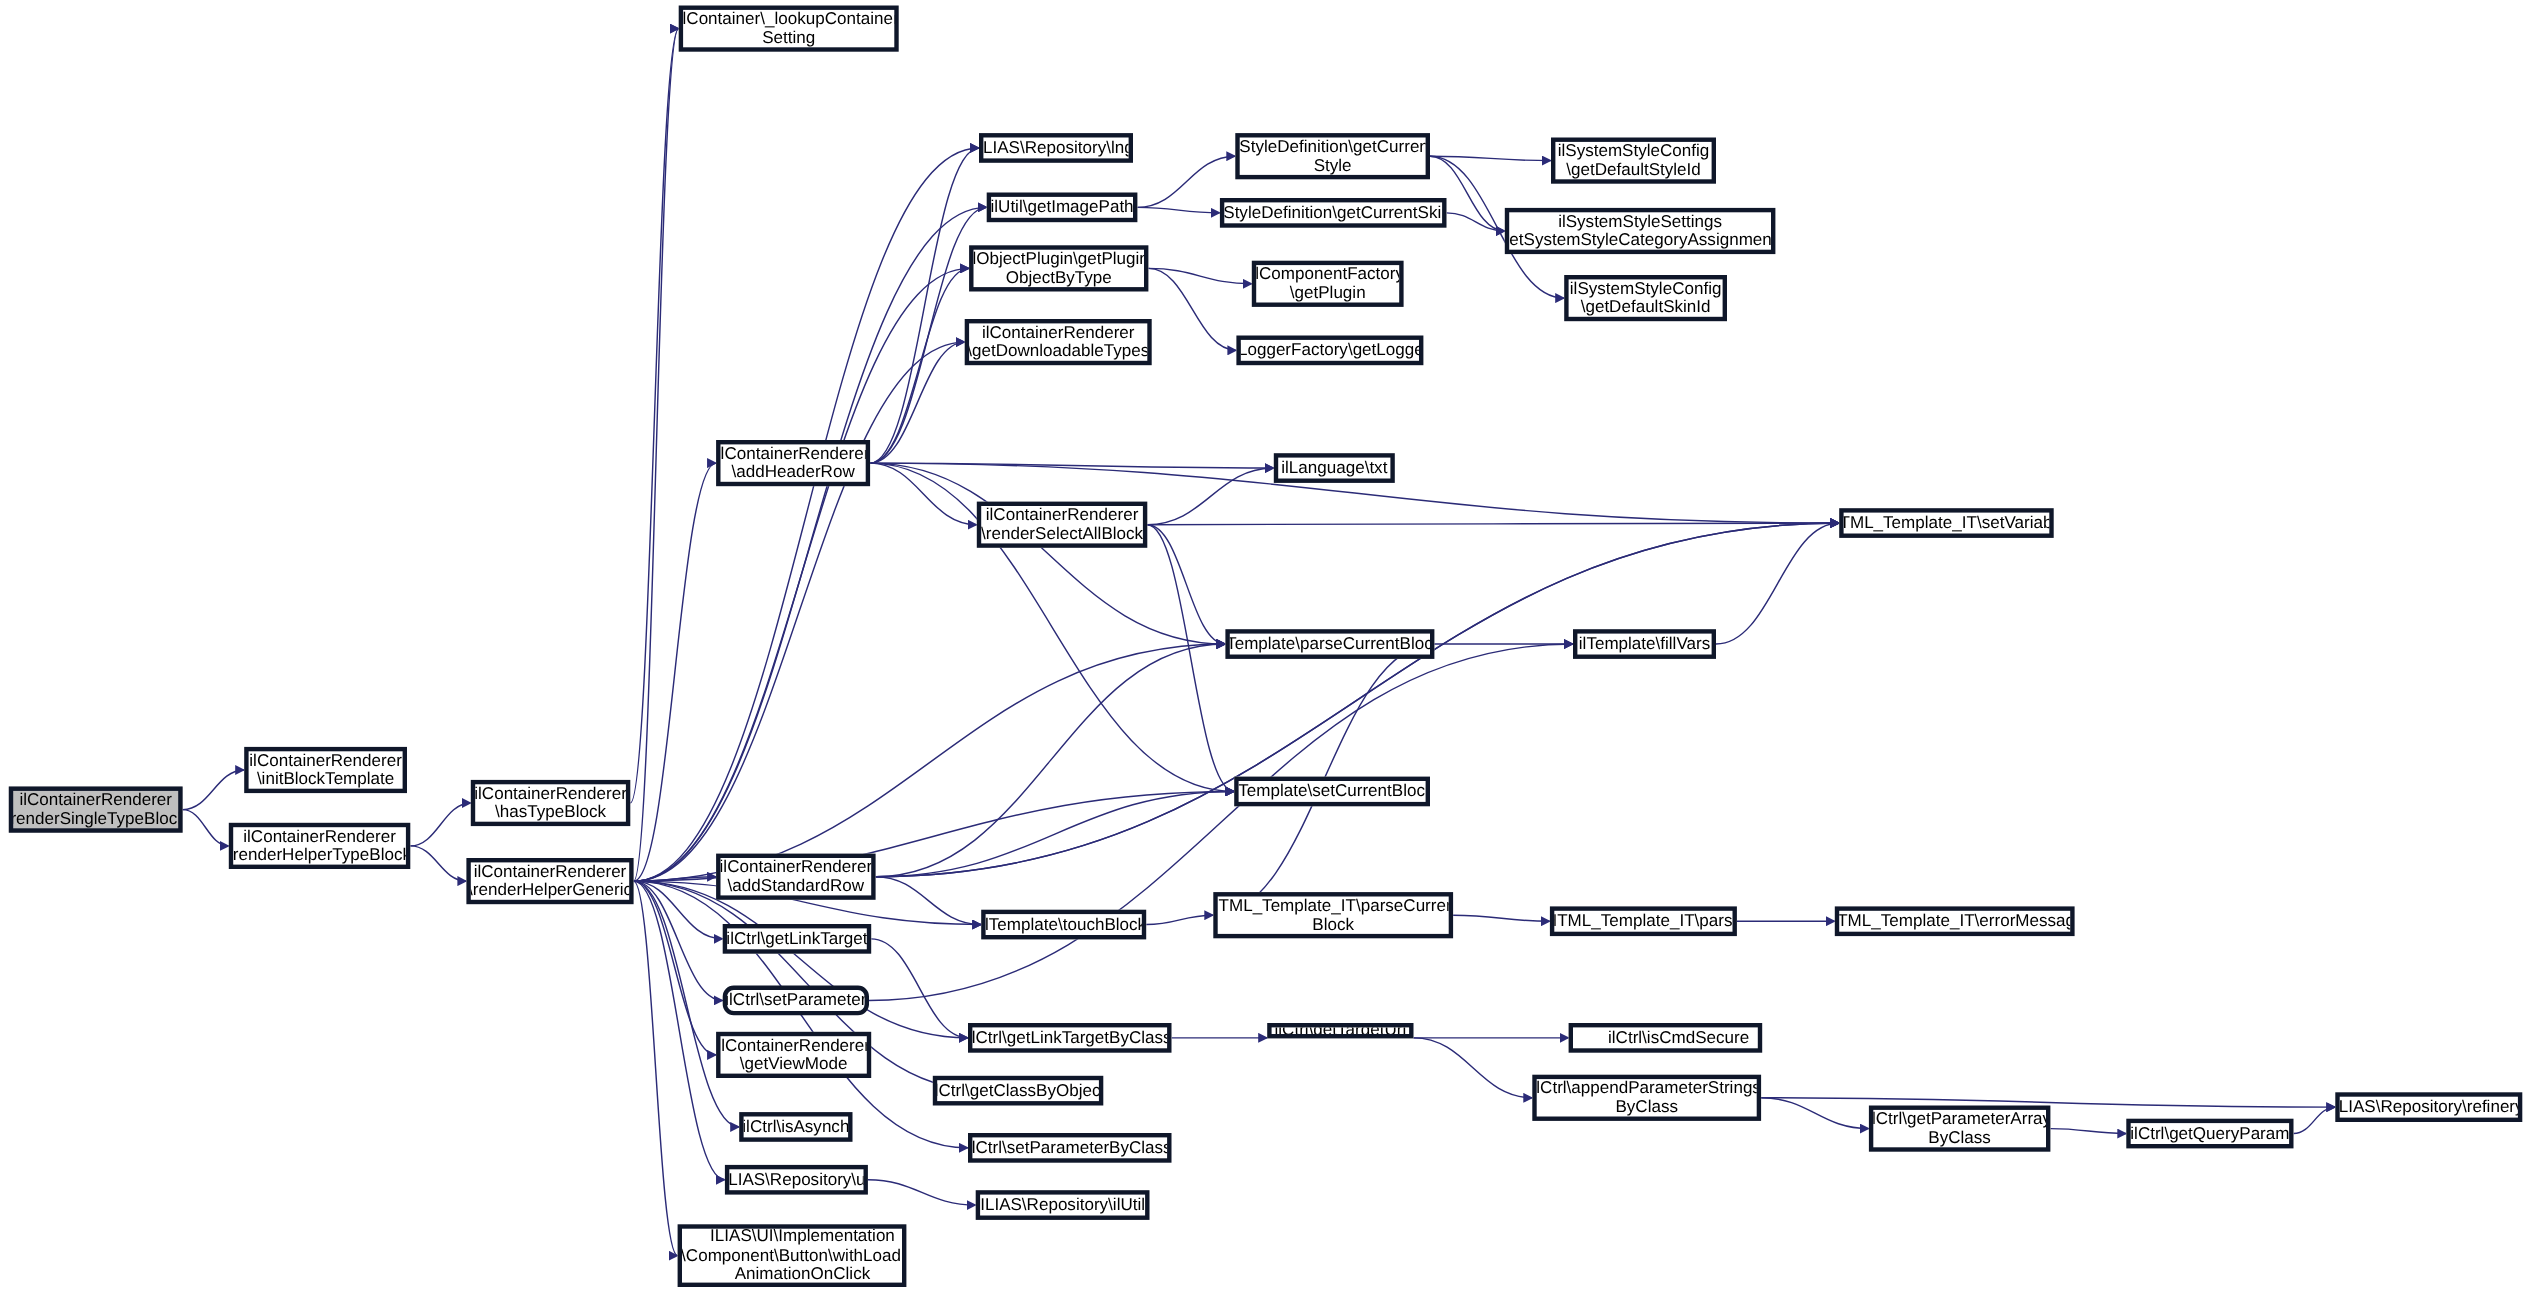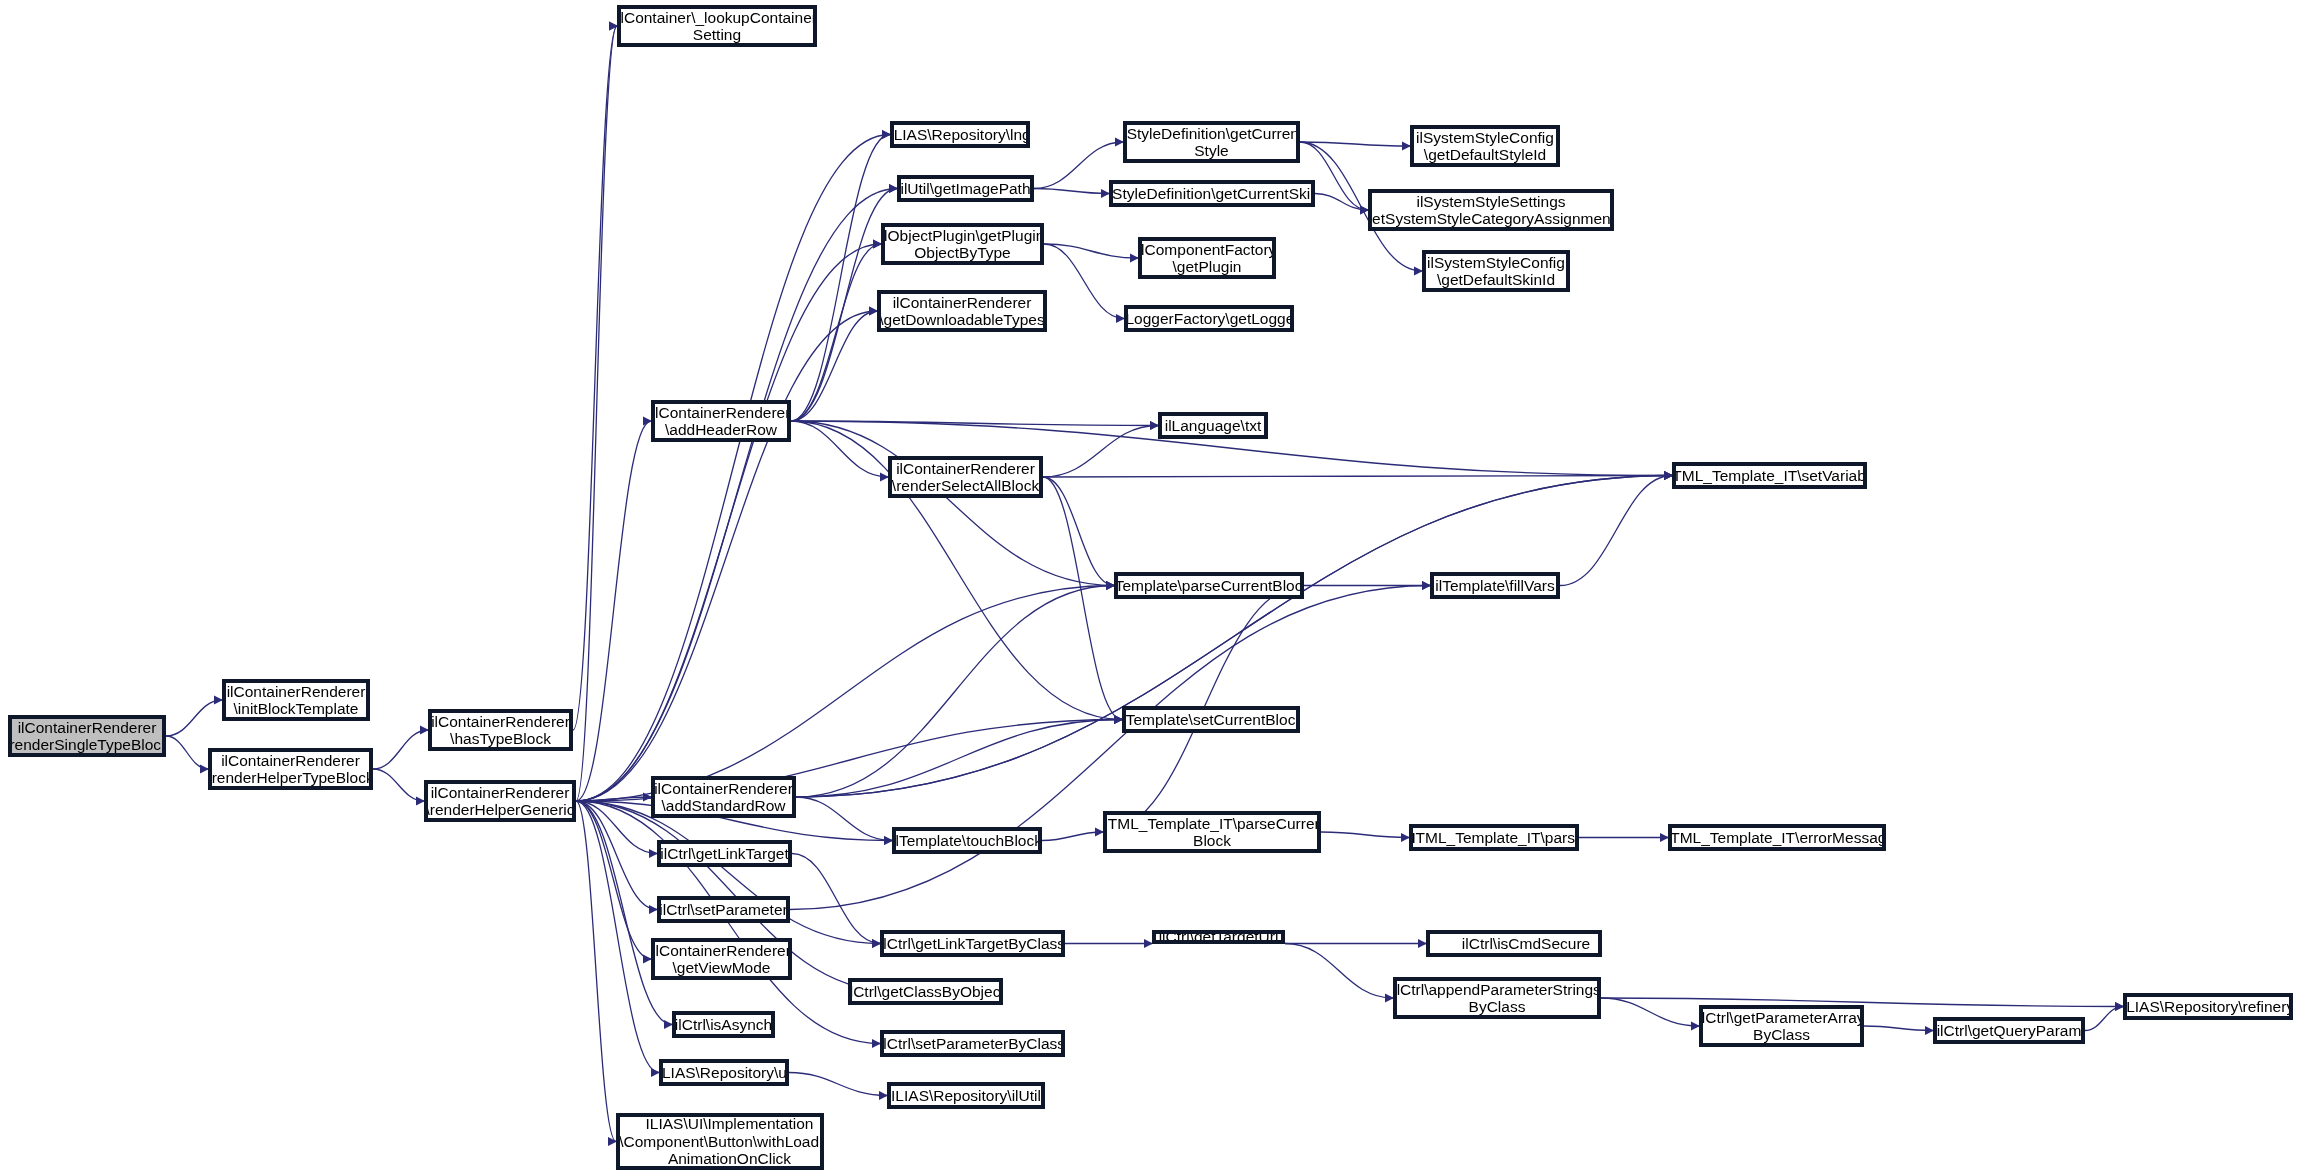--- a/index.html
+++ b/index.html
@@ -163,21 +163,21 @@
       <div class="node" style="left: 1430px; top: 572px; width: 130px; height: 27px;">ilTemplate\fillVars</div>
       <div class="node" style="left: 1122px; top: 706px; width: 178px; height: 27px;">ilTemplate\setCurrentBlock</div>
       <div class="node" style="left: 651px; top: 776px; width: 145px; height: 42px;">ilContainerRenderer
 \addStandardRow</div>
       <div class="node" style="left: 892px; top: 827px; width: 150px; height: 27px;">ilTemplate\touchBlock</div>
       <div class="node" style="left: 1103px; top: 811px; width: 218px; height: 42px;">HTML_Template_IT\parseCurrent
 Block</div>
       <div class="node" style="left: 1409px; top: 824px; width: 170px; height: 27px;">HTML_Template_IT\parse</div>
       <div class="node" style="left: 1668px; top: 824px; width: 218px; height: 27px;">HTML_Template_IT\errorMessage</div>
       <div class="node" style="left: 657px; top: 840px; width: 135px; height: 27px;">ilCtrl\getLinkTarget</div>
-      <div class="node" style="left: 657px; top: 896px; width: 133px; height: 27px;">ilCtrl\setParameter</div>
+      <div class="node" style="left: 657px; top: 896px; width: 133px; height: 27px; border-radius: 10px;">ilCtrl\setParameter</div>
       <div class="node" style="left: 651px; top: 938px; width: 141px; height: 42px;">ilContainerRenderer
 \getViewMode</div>
       <div class="node" style="left: 672px; top: 1011px; width: 103px; height: 27px;">ilCtrl\isAsynch</div>
       <div class="node" style="left: 659px; top: 1059px; width: 130px; height: 27px;">ILIAS\Repository\ui</div>
       <div class="node" style="left: 616px; top: 1113px; width: 208px; height: 57px; padding-left: 22px;">ILIAS\UI\Implementation
 \Component\Button\withLoading
 AnimationOnClick</div>
       <div class="node" style="left: 880px; top: 930px; width: 185px; height: 27px;">ilCtrl\getLinkTargetByClass</div>
       <div class="node" style="left: 848px; top: 978px; width: 155px; height: 27px;">ilCtrl\getClassByObject</div>
       <div class="node" style="left: 880px; top: 1030px; width: 185px; height: 27px;">ilCtrl\setParameterByClass</div>

